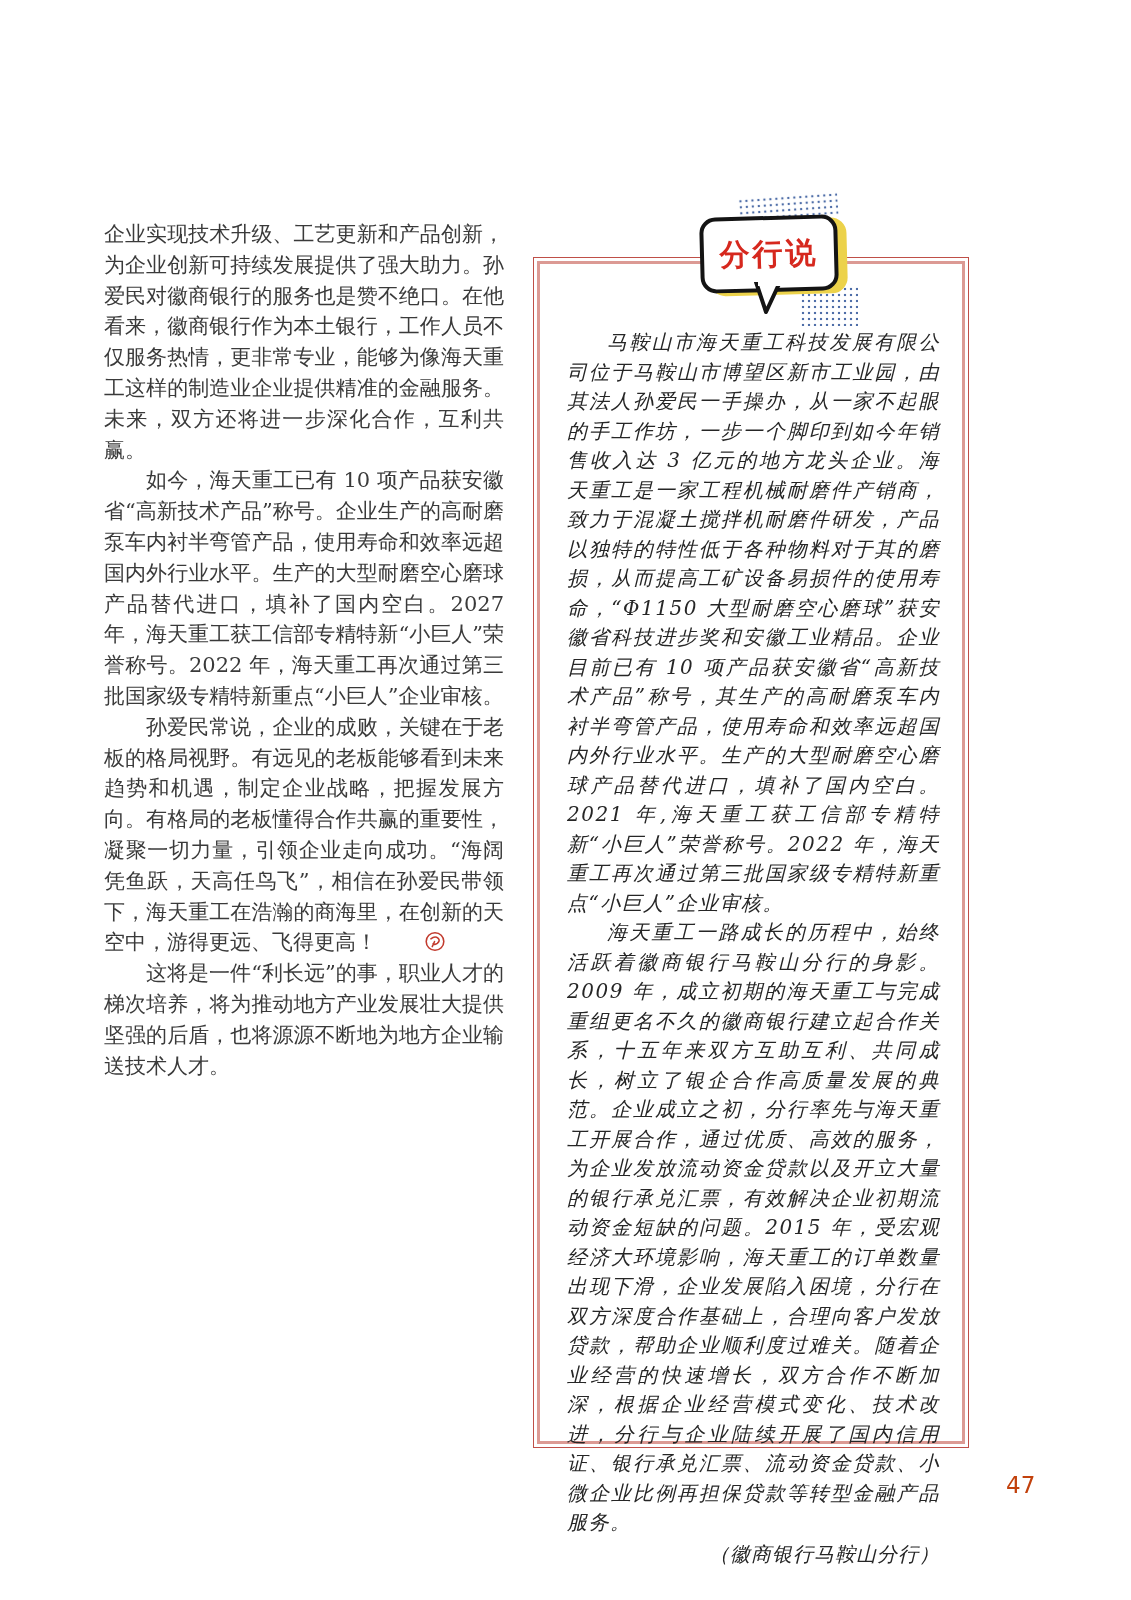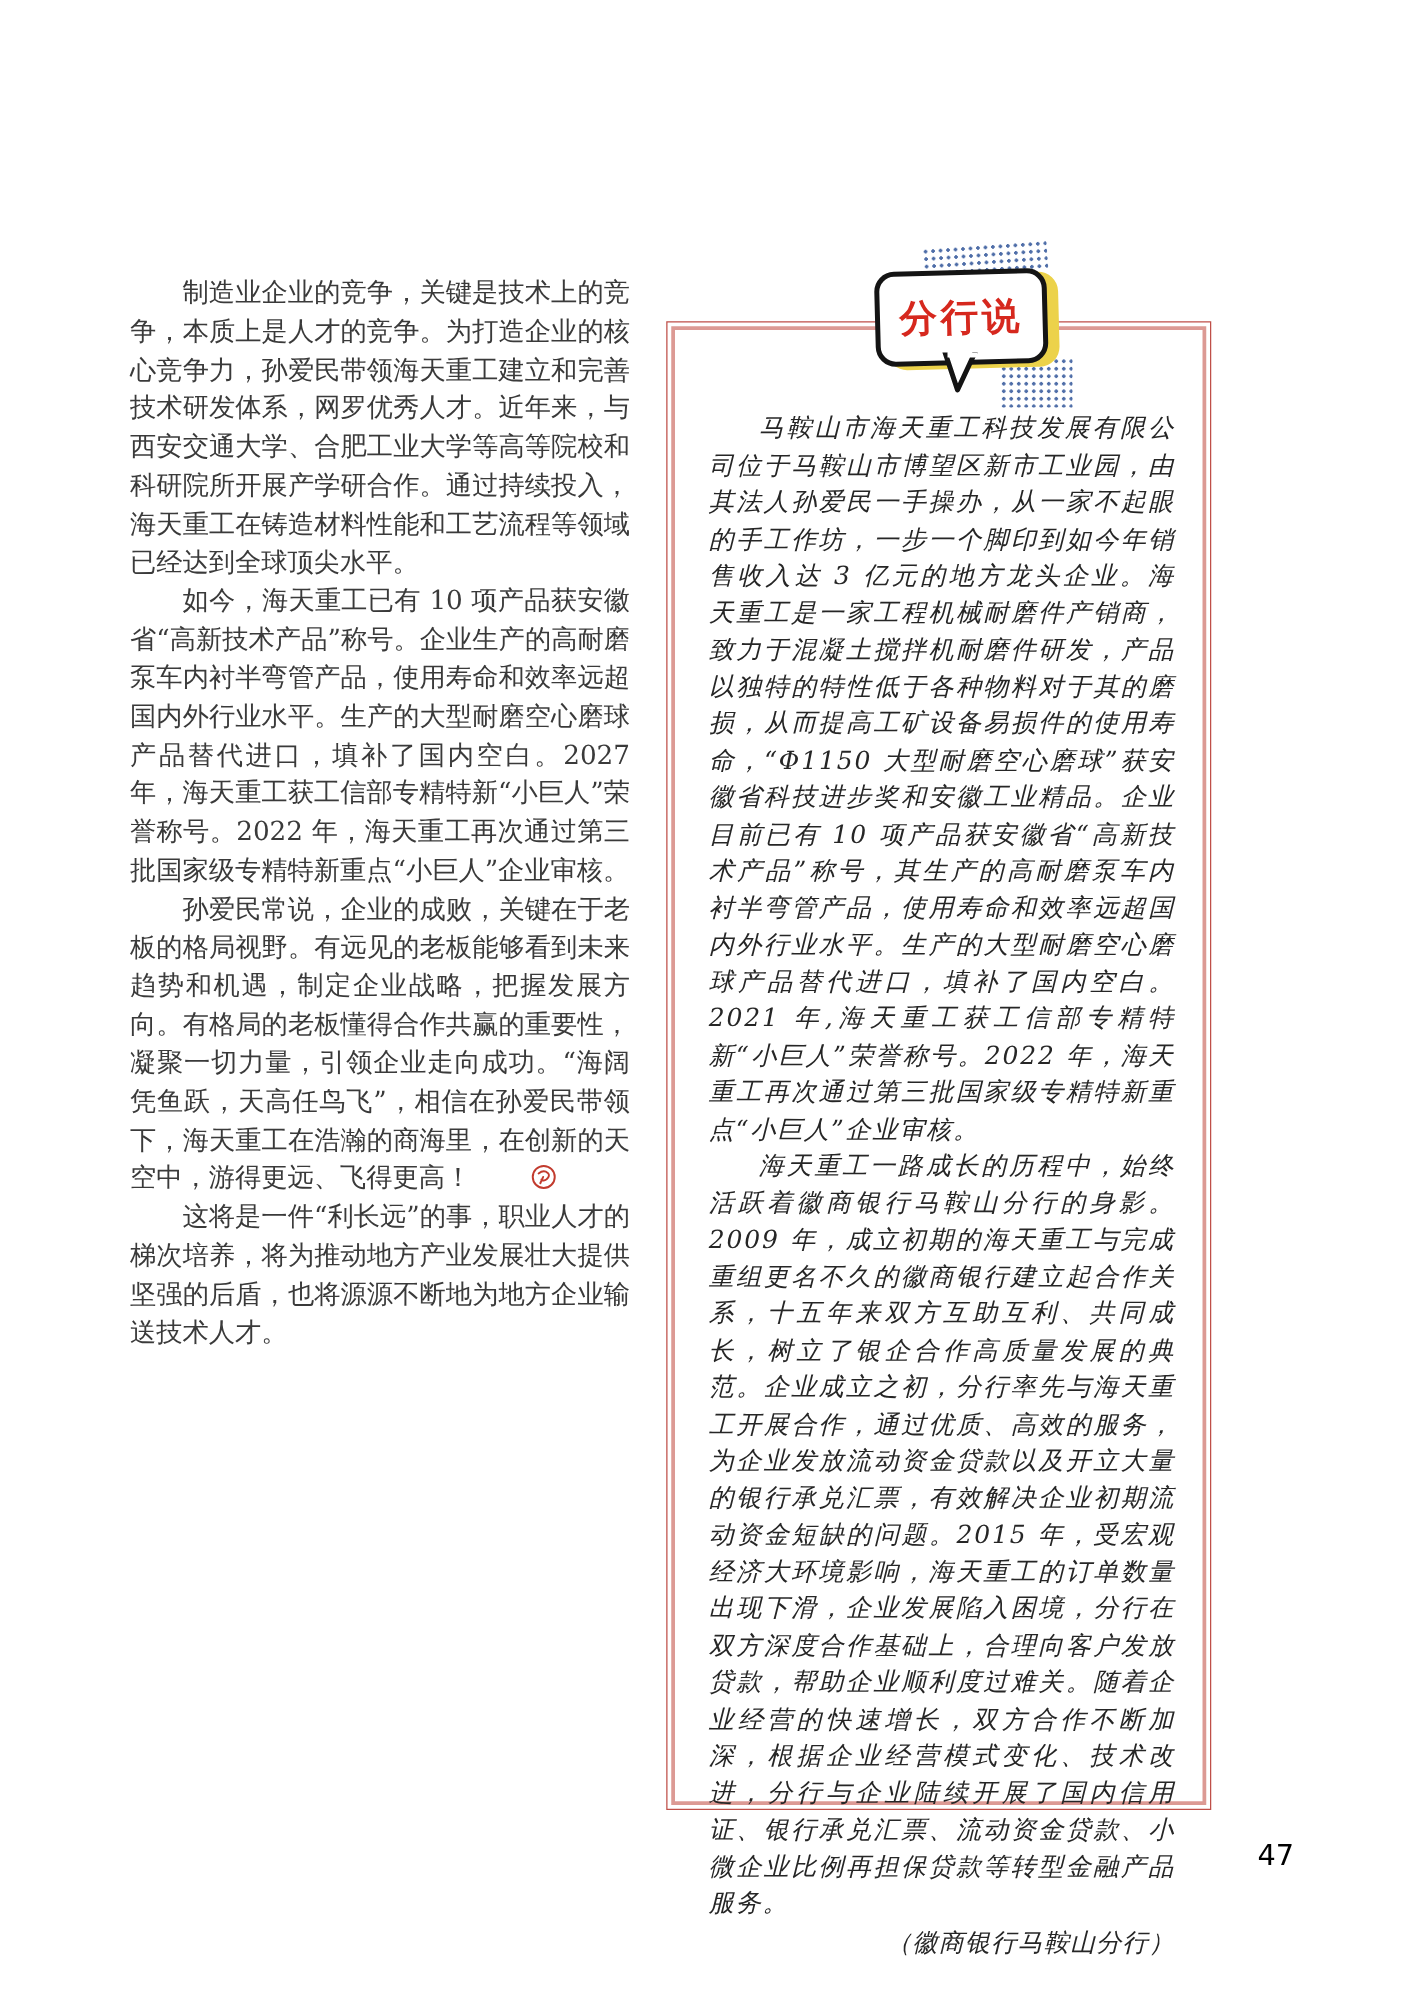--- a/index.html
+++ b/index.html
@@ -66,31 +66,31 @@
   .dots-top{left:738px;top:195px;width:100px;height:25px;transform:rotate(-4deg);z-index:4;}
   .dots-bottom{left:800px;top:286px;width:58px;height:40px;z-index:4;}
   
   .endmark{
     display:inline-block;vertical-align:-4px;margin-left:5px;
     width:22px;height:22px;
   }
   
   .page-num{
     position:absolute;left:1006px;top:1472px;
-    font-size:23px;color:#000000;
+    font-size:23px;color:#c2410c;
     font-family:"DejaVu Sans","Liberation Sans",sans-serif;
   }
 </style>
 </head>
 <body>
 
 <div class="page">
 
   <div class="left-col">
-    <p>制造业企业的竞争，关键是技术上的竞争，本质上是人才的竞争。为打造企业的核心竞争力，孙爱民带领海天重工建立和完善技术研发体系，网罗优秀人才。近年来，与西安交通大学、合肥工业大学等高等院校和科研院所开展产学研合作。通过持续投入，海天重工在铸造材料性能和工艺流程等领域已经达到全球顶尖水平。</p>
+    <p class="no-indent">企业实现技术升级、工艺更新和产品创新，为企业创新可持续发展提供了强大助力。孙爱民对徽商银行的服务也是赞不绝口。在他看来，徽商银行作为本土银行，工作人员不仅服务热情，更非常专业，能够为像海天重工这样的制造业企业提供精准的金融服务。未来，双方还将进一步深化合作，互利共赢。</p>
     <p>如今，海天重工已有 10 项产品获安徽省“高新技术产品”称号。企业生产的高耐磨泵车内衬半弯管产品，使用寿命和效率远超国内外行业水平。生产的大型耐磨空心磨球产品替代进口，填补了国内空白。2027 年，海天重工获工信部专精特新“小巨人”荣誉称号。2022 年，海天重工再次通过第三批国家级专精特新重点“小巨人”企业审核。</p>
     <p><span>孙爱民常说，企业的成败，关键在于老板的格局视野。有远见的老板能够看到未来趋势和机遇，制定企业战略，把握发展方向。有格局的老板懂得合作共赢的重要性，凝聚一切力量，引领企业走向成功。“海阔凭鱼跃，天高任鸟飞”，相信在孙爱民带领下，海天重工在浩瀚的商海里，在创新的天空中，游得更远、飞得更高！</span><span class="endmark"><svg viewBox="0 0 24 24" width="22" height="22">
             <circle cx="12" cy="11.5" r="9.6" fill="none" stroke="#c23b2e" stroke-width="1.7"></circle>
             <path d="M7.5 8.5 q4.5 -3.5 8 -0.5 q2.5 2.5 -1 5.5 q-2.5 2 -4.5 0.2 M11.5 11.5 l-2.5 5.5" fill="none" stroke="#c23b2e" stroke-width="1.7" stroke-linecap="round"></path>
           </svg></span></p>
     <p>这将是一件“利长远”的事，职业人才的梯次培养，将为推动地方产业发展壮大提供坚强的后盾，也将源源不断地为地方企业输送技术人才。</p>
   </div>
 
   <div class="box-outer">
     <div class="box-inner">

